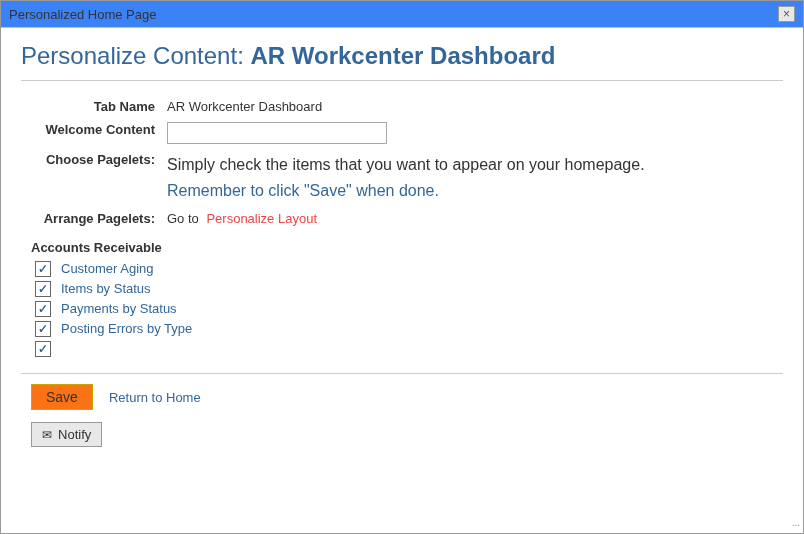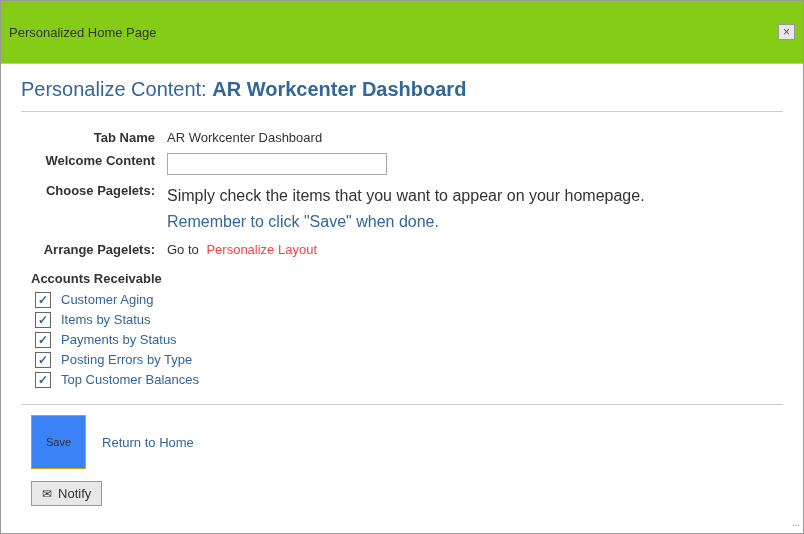--- a/index.html
+++ b/index.html
@@ -9,23 +9,23 @@
       background: #fff;
       color: #333;
       width: 804px;
       height: 534px;
       overflow: hidden;
       border: 1px solid #999;
     }
 
     
     .title-bar {
-      background: #84cc16;
+      background: #3b82f6;
       border-bottom: 1px solid #adc5e0;
-      padding: 23px 8px;
+      padding: 5px 8px;
       display: flex;
       justify-content: space-between;
       align-items: center;
     }
     .title-bar-text {
       color: #333;
       font-size: 13px;
     }
     .title-bar-close {
       cursor: pointer;
@@ -36,21 +36,21 @@
       padding: 1px 4px;
       line-height: 1;
     }
 
     
     .main-content {
       padding: 14px 20px 10px 20px;
     }
 
     .page-heading {
-      font-size: 20px;
+      font-size: 24px;
       color: #369;
       margin-bottom: 10px;
     }
     .page-heading span {
       font-weight: normal;
     }
     .page-heading strong {
       font-weight: bold;
     }
 
@@ -163,25 +163,25 @@
     }
 
     
     .bottom-actions {
       display: flex;
       align-items: center;
       padding: 0 10px;
       margin-bottom: 12px;
     }
     .save-button {
-      background: #3b82f6;
+      background: #f97316;
       border: 1px solid #c8a800;
       color: #333;
-      padding: 20px 14px;
-      font-size: 11px;
+      padding: 4px 14px;
+      font-size: 14px;
       cursor: pointer;
       margin-right: 16px;
     }
     .return-link {
       color: #369;
       cursor: pointer;
       font-size: 13px;
       text-decoration: none;
     }
 
@@ -274,21 +274,20 @@
     <div class="pagelet-item">
       <div class="pagelet-checkbox checked"></div>
       <span class="pagelet-label">Payments by Status</span>
     </div>
     <div class="pagelet-item">
       <div class="pagelet-checkbox checked"></div>
       <span class="pagelet-label">Posting Errors by Type</span>
     </div>
     <div class="pagelet-item">
       <div class="pagelet-checkbox checked"></div>
-      <span class="pagelet-label">Top Customer Balances</span>
     </div>
   </div>
 
   <hr class="bottom-divider">
 
   <div class="bottom-actions">
     <button class="save-button">Save</button>
     <a class="return-link">Return to Home</a>
   </div>
 

